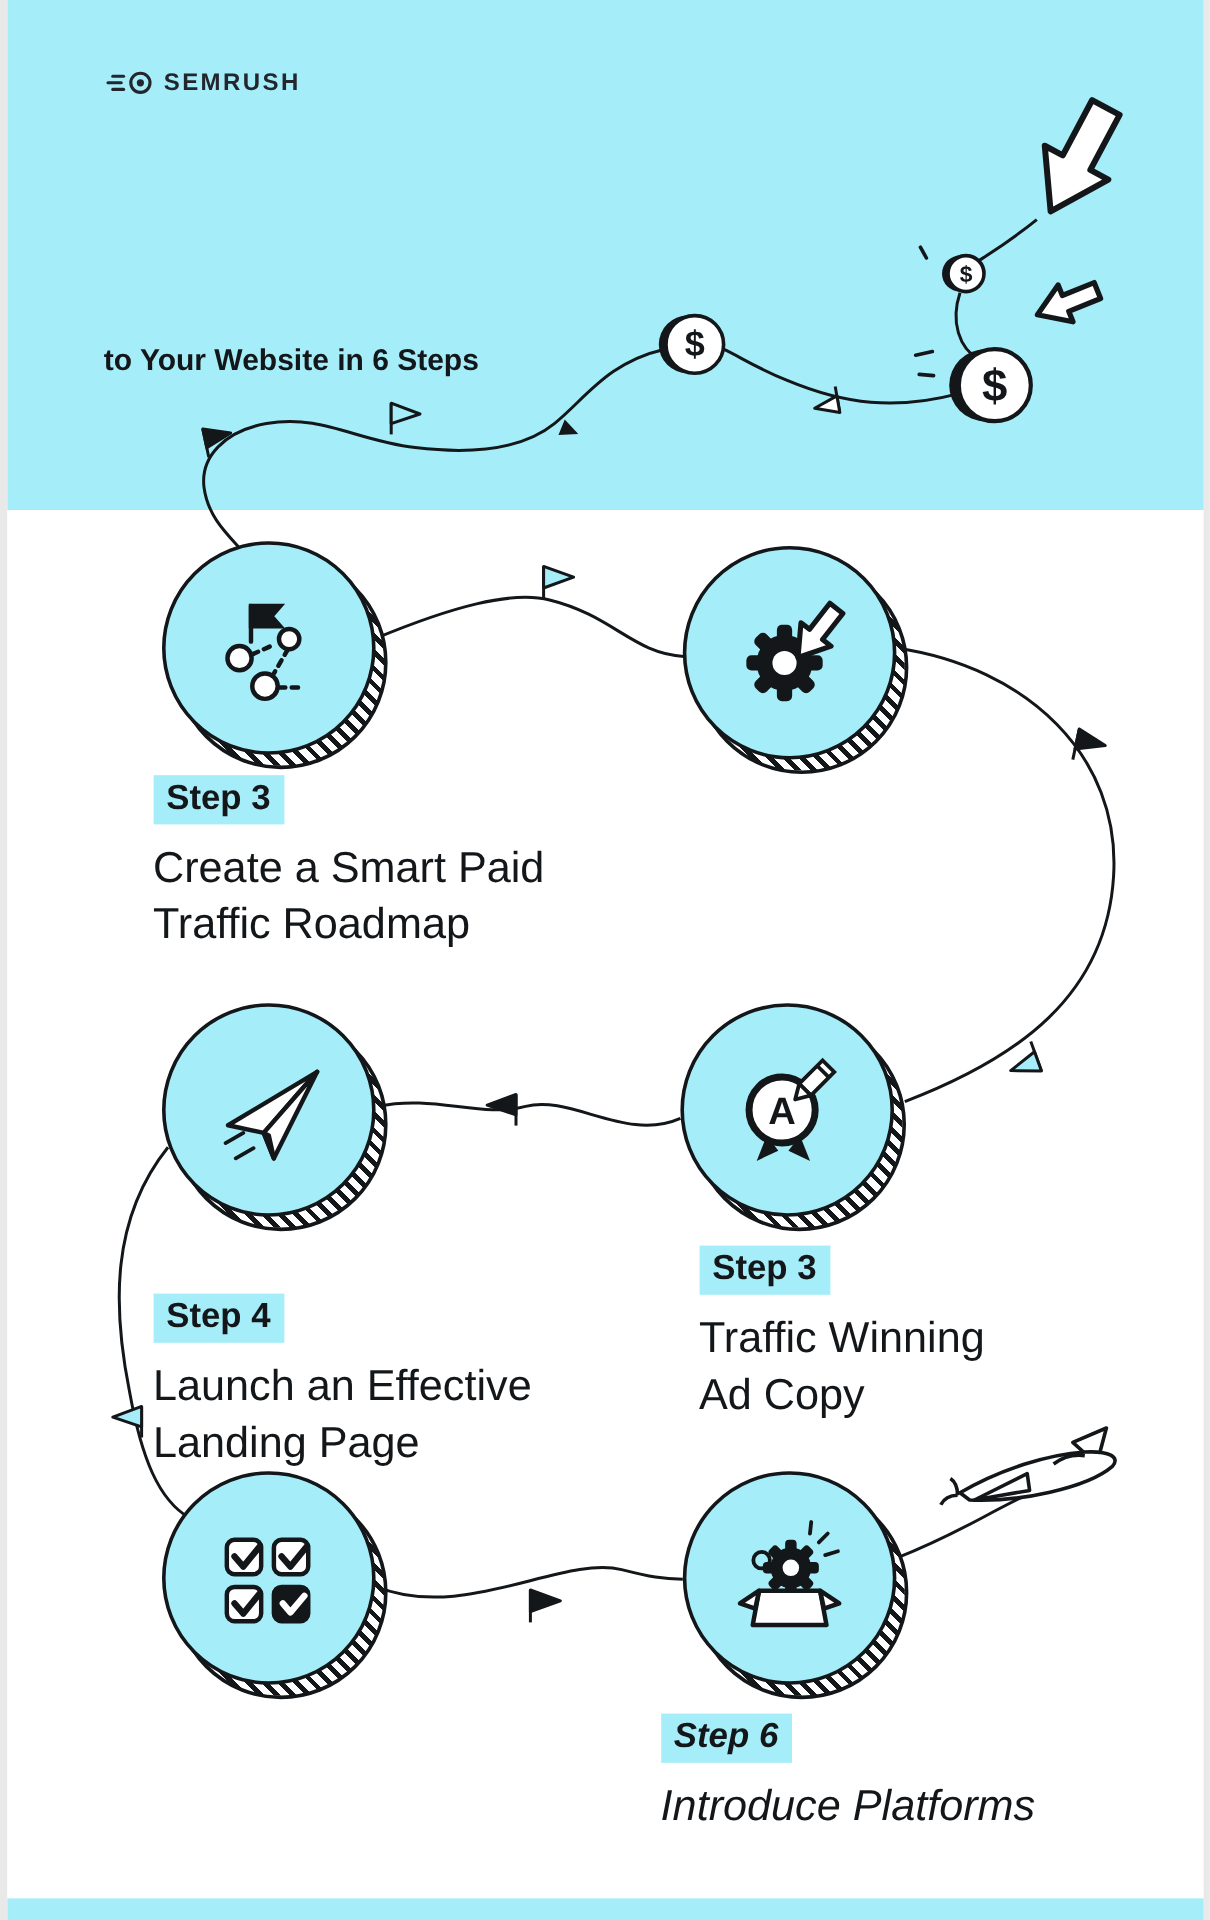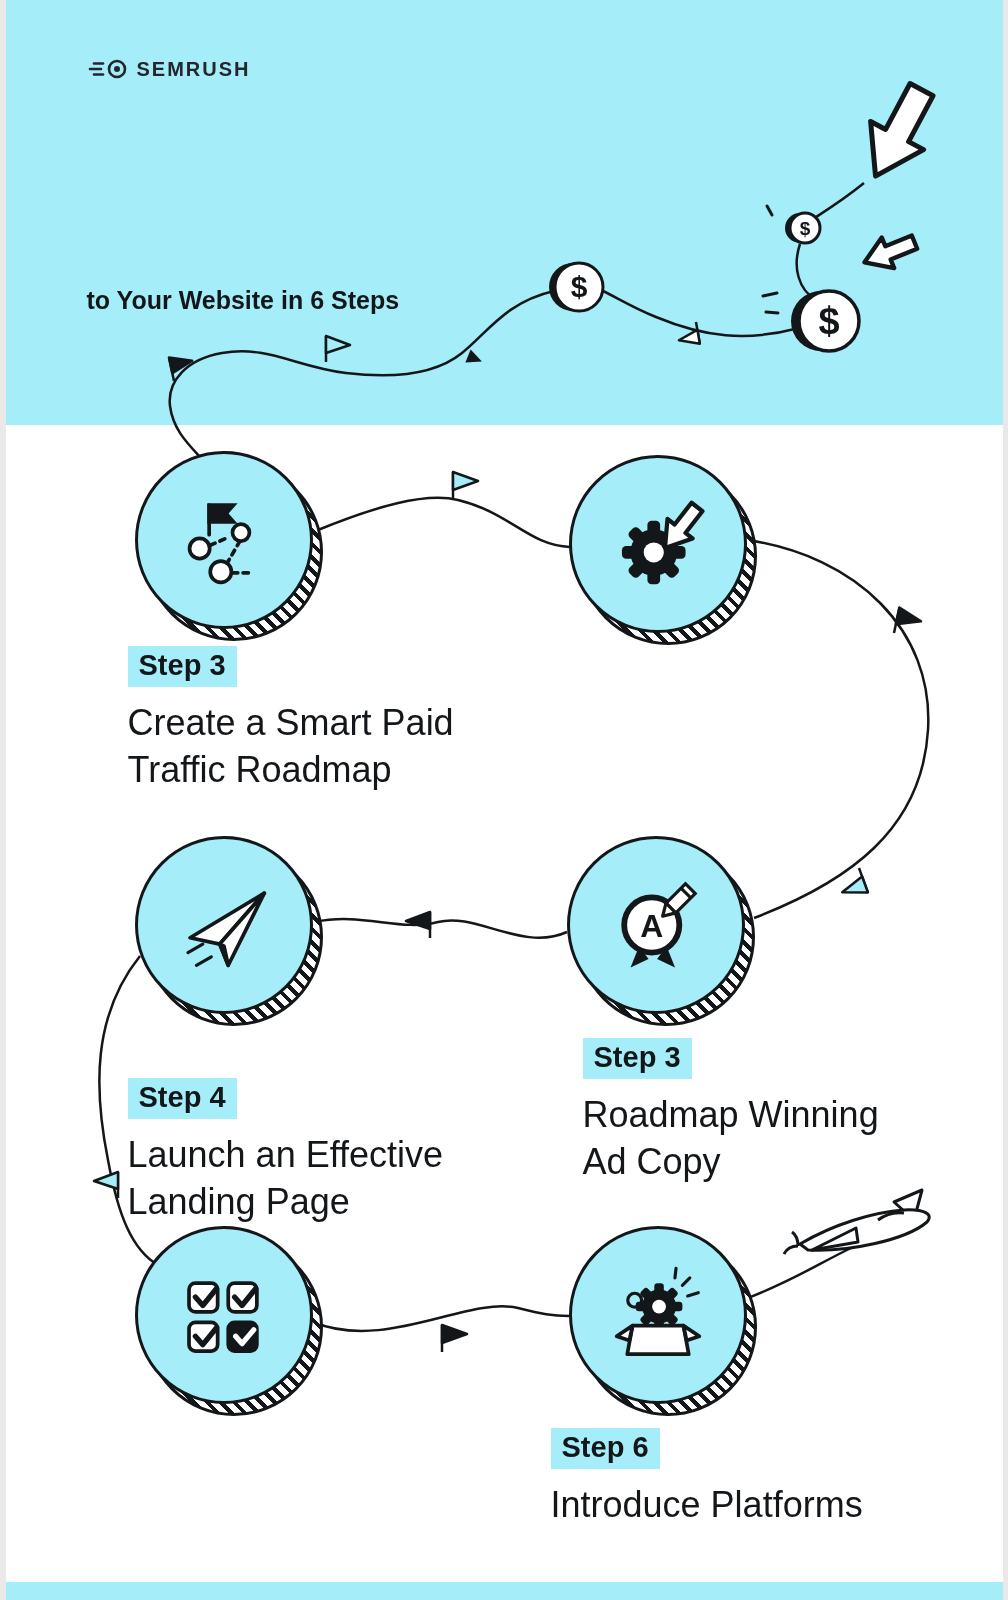--- a/index.html
+++ b/index.html
@@ -210,21 +210,21 @@
         <g transform="translate(81,17) rotate(45)">
           <rect x="-6.5" y="-2" width="13" height="26" fill="#fff" stroke="#14171a" stroke-width="3"></rect>
           <path d="M-6.5 24 L0 35 L6.5 24 Z" fill="#fff" stroke="#14171a" stroke-width="3" stroke-linejoin="round"></path>
           <path d="M-6.5 4 H6.5" stroke="#14171a" stroke-width="3"></path>
         </g>
       </svg>
     </div>
   </div>
   <div class="step-text" style="left:545px; top:1038px;margin-left:32px;">
     <div class="step-label">Step 3</div>
-    <div class="step-title">Roadmap Winning
+    <div class="step-title">Traffic Winning
 Ad Copy</div>
   </div>
 
   <div class="step-circle" style="left:129px; top:1226px;">
     <div class="shadow"></div>
     <div class="face">
       <svg class="icon" viewBox="0 0 100 100">
         <g fill="#fff" stroke="#14171a" stroke-width="3.5">
           <rect x="17" y="20" width="27" height="27" rx="6"></rect>
           <rect x="54" y="20" width="27" height="27" rx="6"></rect>
@@ -260,18 +260,18 @@
           <circle r="6.5" fill="#fff"></circle>
         </g>
         <g fill="#fff" stroke="#14171a" stroke-width="3.5" stroke-linejoin="round">
           <polygon points="26,60 74,60 79,87 21,87"></polygon>
           <polygon points="26,60 11,70 23,74"></polygon>
           <polygon points="74,60 89,70 77,74"></polygon>
         </g>
       </svg>
     </div>
   </div>
-  <div class="step-text" style="left:545px; top:1428px;">
+  <div class="step-text" style="left:545px; top:1428px;font-style:italic;">
     <div class="step-label">Step 6</div>
     <div class="step-title">Introduce Platforms</div>
   </div>
 
 </div>
 
 </body></html>

